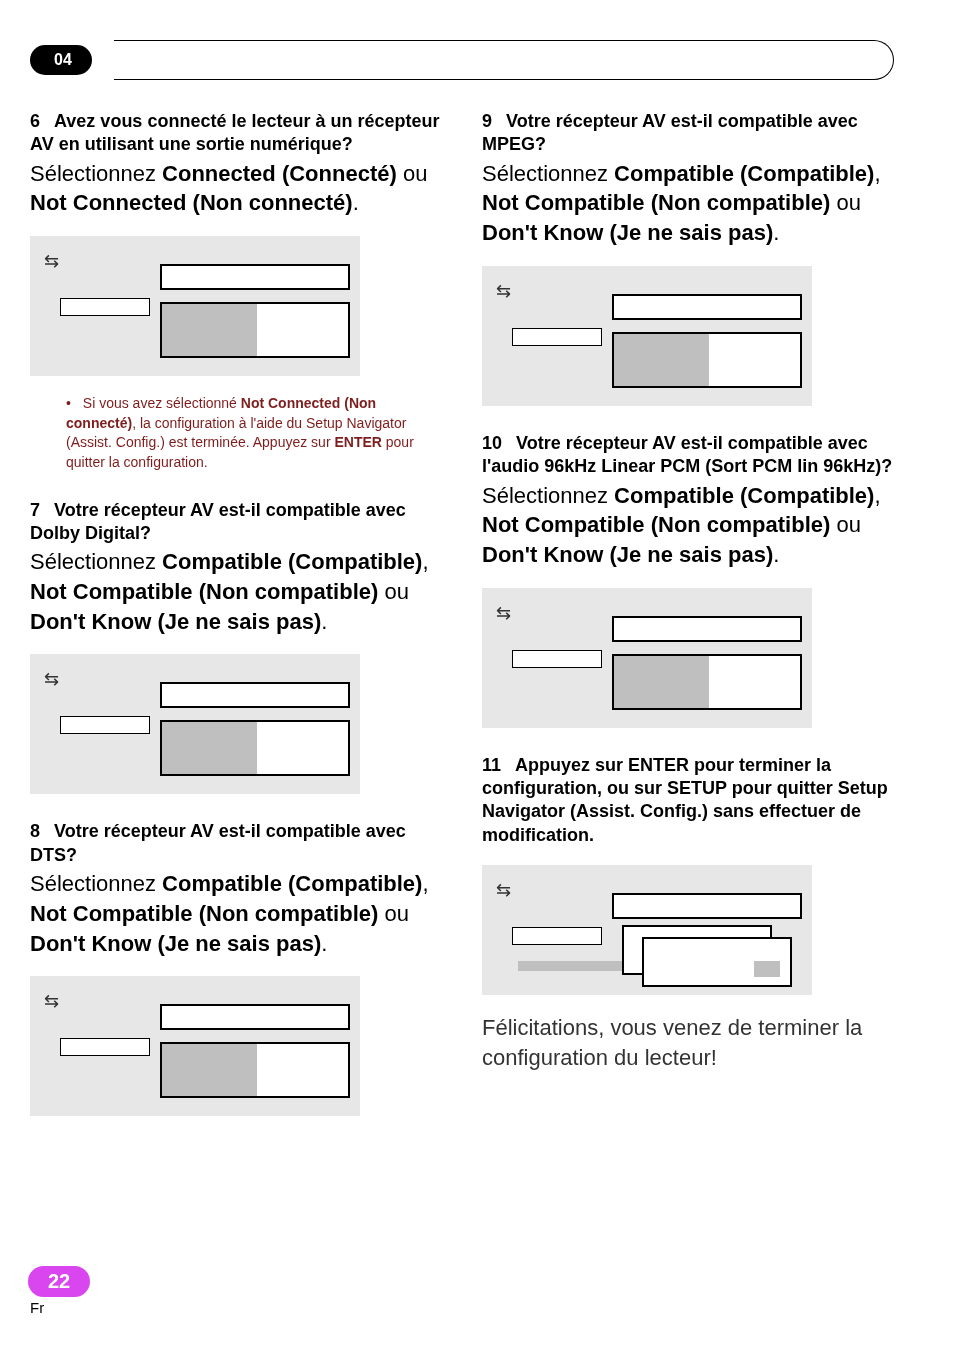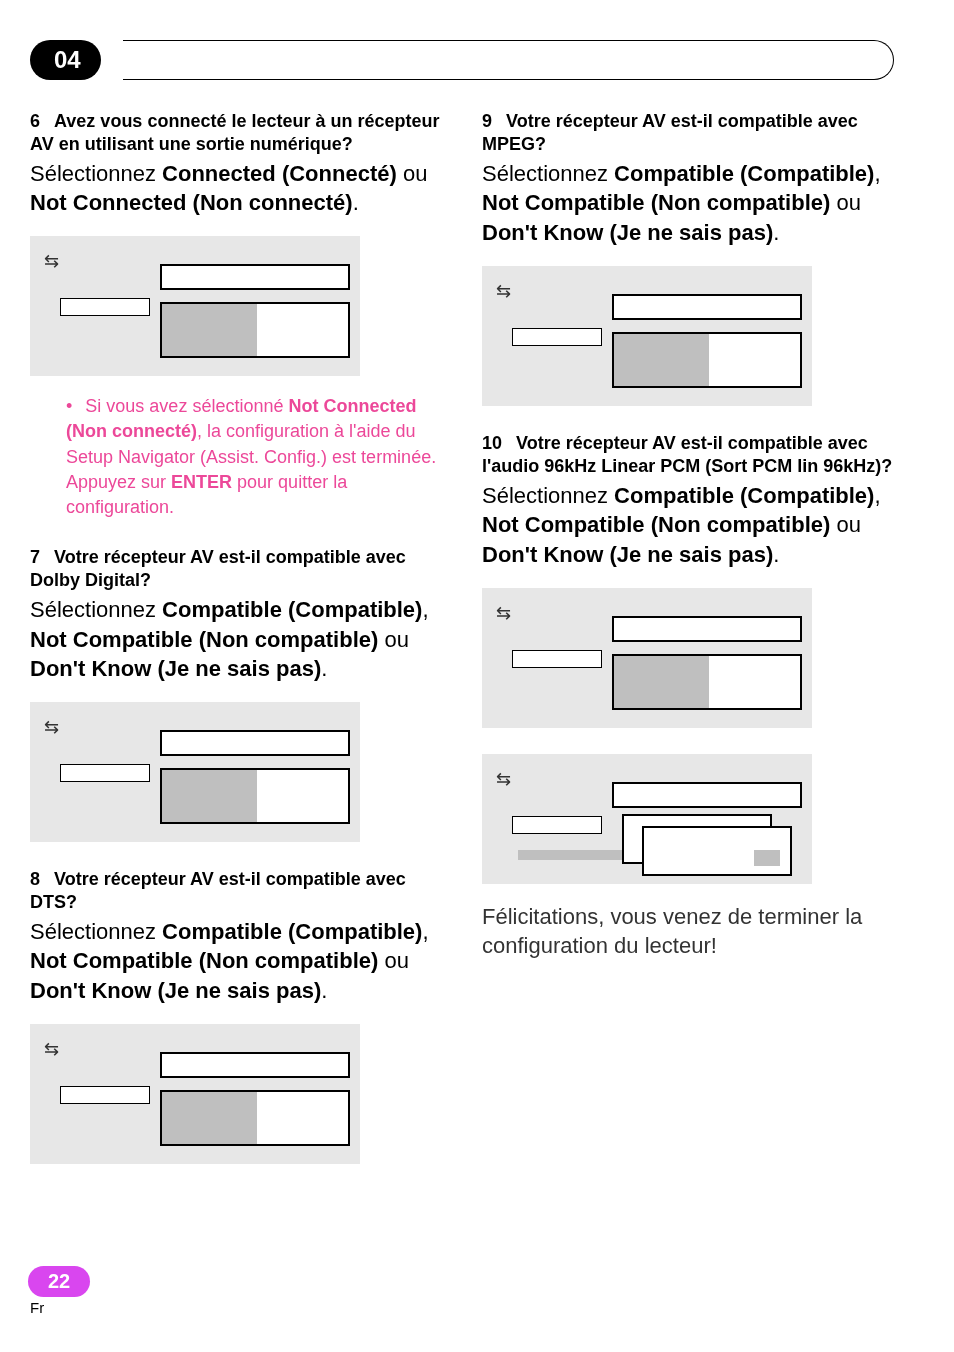--- a/index.html
+++ b/index.html
@@ -1,21 +1,21 @@
 <!DOCTYPE html>
 <html><head>
 <meta charset="utf-8">
 <style>
   * { box-sizing: border-box; margin: 0; padding: 0; }
   html, body { background: #fff; font-family: Arial, Helvetica, sans-serif; color: #000; }
   .page { width: 954px; height: 1352px; margin: 0 auto; position: relative; padding: 40px 60px 40px 30px; }
 
   .header-row { display: flex; align-items: center; gap: 18px; margin-bottom: 30px; }
   .chapter-badge {
-    background: #000; color: #fff; font-weight: bold; font-size: 24px;
+    background: #000; color: #fff; font-weight: bold; font-size: 16px;
     border-radius: 22px; padding: 6px 20px 6px 24px;
   }
   .chapter-title { font-size: 30px; font-weight: bold; flex: 0 0 auto; }
   .header-rule {
     flex: 1;
     border: 1px solid #000;
     border-left: none;
     border-radius: 0 22px 22px 0;
     height: 40px;
     margin-left: 4px;
@@ -56,21 +56,21 @@
   .shot.final .stack {
     position:absolute; left:140px; top:60px; width:180px; height:62px;
   }
   .shot.final .stack .a { position:absolute; left:0; top:0; width:150px; height:50px; background:#fff; border:2px solid #000;}
   .shot.final .stack .b { position:absolute; left:20px; top:12px; width:150px; height:50px; background:#fff; border:2px solid #000;}
   .shot.final .stack .b::after { content:""; position:absolute; right:10px; bottom:8px; width:26px; height:16px; background:#bfbfbf;}
   .shot.final .barlong { position:absolute; left:36px; top:96px; width:200px; height:10px; background:#bfbfbf;}
 
   ul.bullet { list-style: none; padding-left: 36px; margin-top: 14px; }
   ul.bullet li::before { content: "•"; margin-right: 8px; }
-  ul.bullet li { font-size: 18px; line-height: 1.4; color: #ec4899; }
+  ul.bullet li { font-size: 14px; line-height: 1.4; color: #7f1d1d; }
 
   .footer {
     position: absolute; left: 28px; bottom: 36px;
   }
   .page-badge {
     background: #d946ef; color: #fff; font-weight: bold; font-size: 20px;
     border-radius: 22px; padding: 4px 20px;
     display: inline-block;
   }
   .lang { font-size: 15px; margin-top: 2px; margin-left: 2px; color:#000;}
@@ -169,20 +169,23 @@
         </p>
         <div class="shot">
           <span class="arrows">⇆</span>
           <div class="topbox"></div>
           <div class="botbox"></div>
           <div class="tab"></div>
         </div>
       </div>
 
       <div class="step">
+        <p class="qline">
+          <span class="qnum">11</span><span>Appuyez sur ENTER pour terminer la configuration, ou sur SETUP pour quitter Setup Navigator (Assist. Config.) sans effectuer de modification.</span>
+        </p>
         <div class="shot final" style="height:130px;">
           <span class="arrows">⇆</span>
           <div class="topbox"></div>
           <div class="tab"></div>
           <div class="barlong"></div>
           <div class="stack">
             <div class="a"></div>
             <div class="b"></div>
           </div>
         </div>

